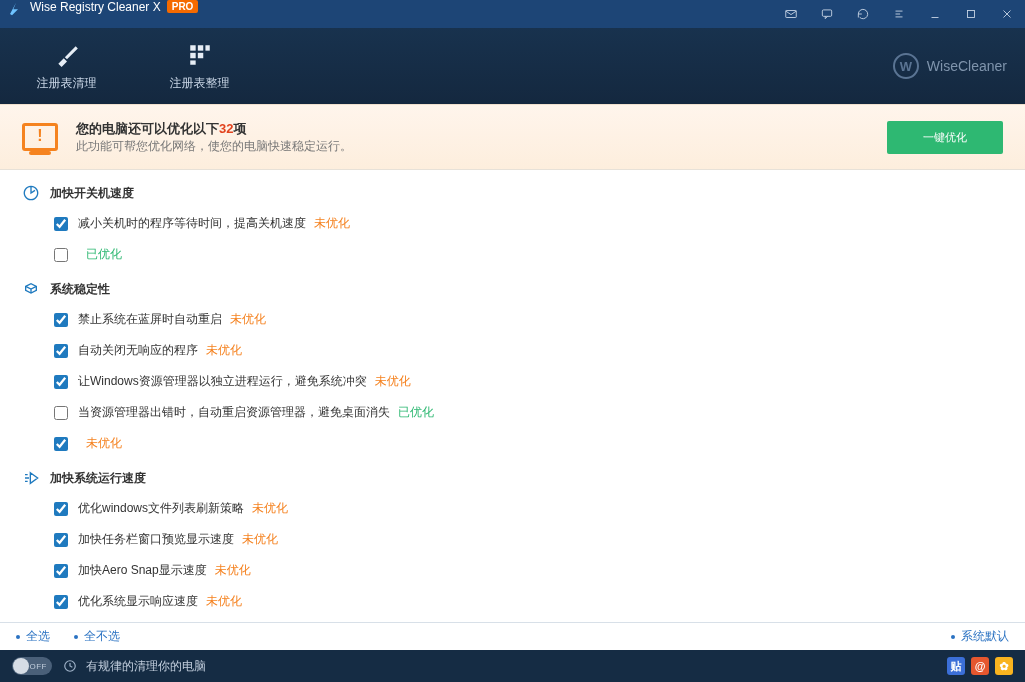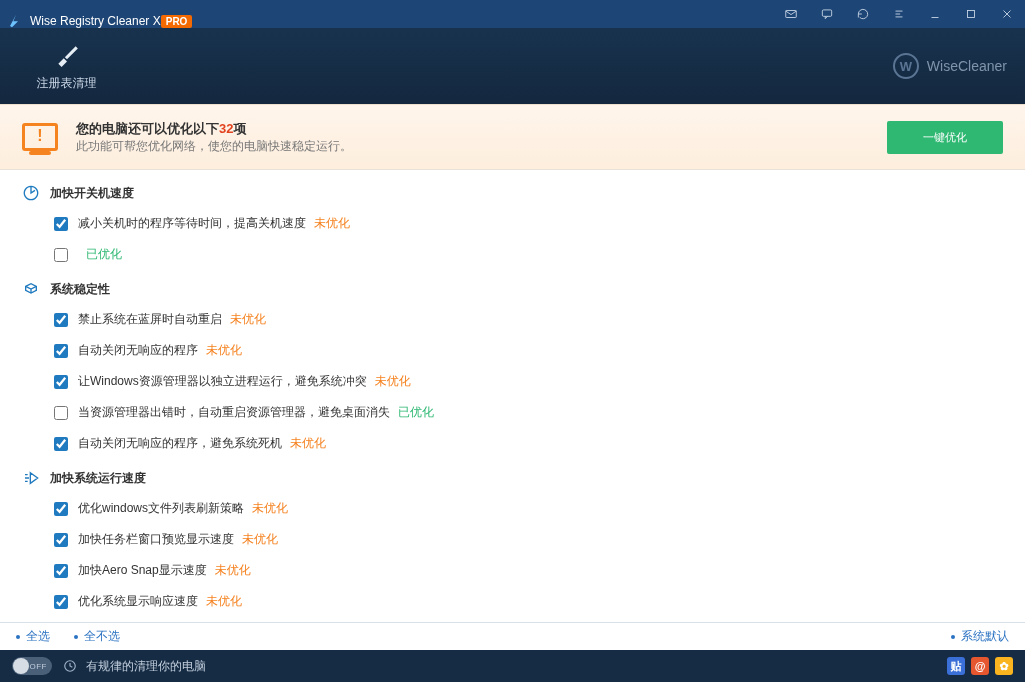--- a/index.html
+++ b/index.html
@@ -1,22 +1,22 @@
 <!DOCTYPE html>
 <html><head>
 <meta charset="utf-8">
 <style>
 * { margin: 0; padding: 0; box-sizing: border-box; font-family: "Microsoft YaHei", "Segoe UI", Arial, sans-serif; }
 body { width: 1025px; height: 682px; overflow: hidden; background: #fff; display: flex; flex-direction: column; }
 
 
-.titlebar { height: 28px; background: #1d4576; display: flex; align-items: flex-end; color: #fff; font-size: 12px; padding-left: 8px; }
+.titlebar { height: 28px; background: #1d4576; display: flex; align-items: flex-start; color: #fff; font-size: 12px; padding-left: 8px; }
 .titlebar .app-icon { width: 16px; height: 16px; margin-right: 6px; display:flex; align-items:center; justify-content:center; }
 .titlebar .title-text { flex: 0 0 auto; }
-.titlebar .pro-badge { background: #f56a00; color: #fff; font-size: 10px; font-weight: bold; padding: 1px 5px; border-radius: 2px; margin-left: 0; }
+.titlebar .pro-badge { background: #f56a00; color: #fff; font-size: 10px; font-weight: bold; padding: 1px 5px; border-radius: 2px; margin-left: 6px; }
 .titlebar .spacer { flex: 1; }
 .titlebar .tbtn { width: 36px; height: 28px; display: flex; align-items: center; justify-content: center; cursor: pointer; color: #cbd8e8; }
 .titlebar .tbtn svg { width: 14px; height: 14px; stroke: currentColor; fill: none; stroke-width: 1.5; }
 
 
 .navbar { height: 76px; background: linear-gradient(#18324e,#14283f); display: flex; align-items: stretch; color: #c7d4e4; }
 .navtab { width: 133px; display: flex; flex-direction: column; align-items: center; justify-content: center; font-size: 12px; cursor: pointer; gap: 6px; }
 .navtab.active { background: #203f60; color: #fff; }
 .navtab-icon { width: 28px; height: 28px; display:flex; align-items:center; justify-content:center; }
 .navtab-icon svg { width: 26px; height: 26px; fill: #e6edf5; }
@@ -126,20 +126,33 @@
 
 <div class="navbar">
   <div class="navtab">
     <span class="navtab-icon">
         <svg viewBox="0 0 24 24">
           <path d="M4 20 L9 15 L12 18 L7 23 Z M10 14 L20 4 L22 6 L12 16 Z"></path>
         </svg>
       </span>
     <span>注册表清理</span>
   </div>
+  <div class="navtab">
+    <span class="navtab-icon">
+        <svg viewBox="0 0 24 24">
+          <rect x="3" y="3" width="5" height="5"></rect>
+          <rect x="10" y="3" width="5" height="5"></rect>
+          <rect x="17" y="3" width="4" height="5"></rect>
+          <rect x="3" y="10" width="5" height="5"></rect>
+          <rect x="10" y="10" width="5" height="5"></rect>
+          <rect x="3" y="17" width="5" height="4"></rect>
+        </svg>
+      </span>
+    <span>注册表整理</span>
+  </div>
   <div class="nav-spacer"></div>
   <div class="brand">
     <div class="brand-logo">W</div>
     <span class="brand-text">WiseCleaner</span>
   </div>
 </div>
 
 <div class="banner">
   <div class="banner-icon"></div>
   <div class="banner-body">
@@ -193,21 +206,20 @@
       <span>让Windows资源管理器以独立进程运行，避免系统冲突</span>
       <span class="status s-not">未优化</span>
     </div>
     <div class="item">
       <input type="checkbox" style="">
       <span>当资源管理器出错时，自动重启资源管理器，避免桌面消失</span>
       <span class="status s-done">已优化</span>
     </div>
     <div class="item">
       <input type="checkbox" checked="" style="">
-      <span>自动关闭无响应的程序，避免系统死机</span>
       <span class="status s-not">未优化</span>
     </div>
     <div class="group-header">
       <span class="gicon">
         <svg viewBox="0 0 24 24">
           <path d="M3 12 L9 12 M3 7 L7 7 M3 17 L7 17 M11 4 L22 12 L11 20 Z" fill="none" stroke="#1f7abf" stroke-width="2"></path>
         </svg>
       </span>
       <span>加快系统运行速度</span>
     </div>

